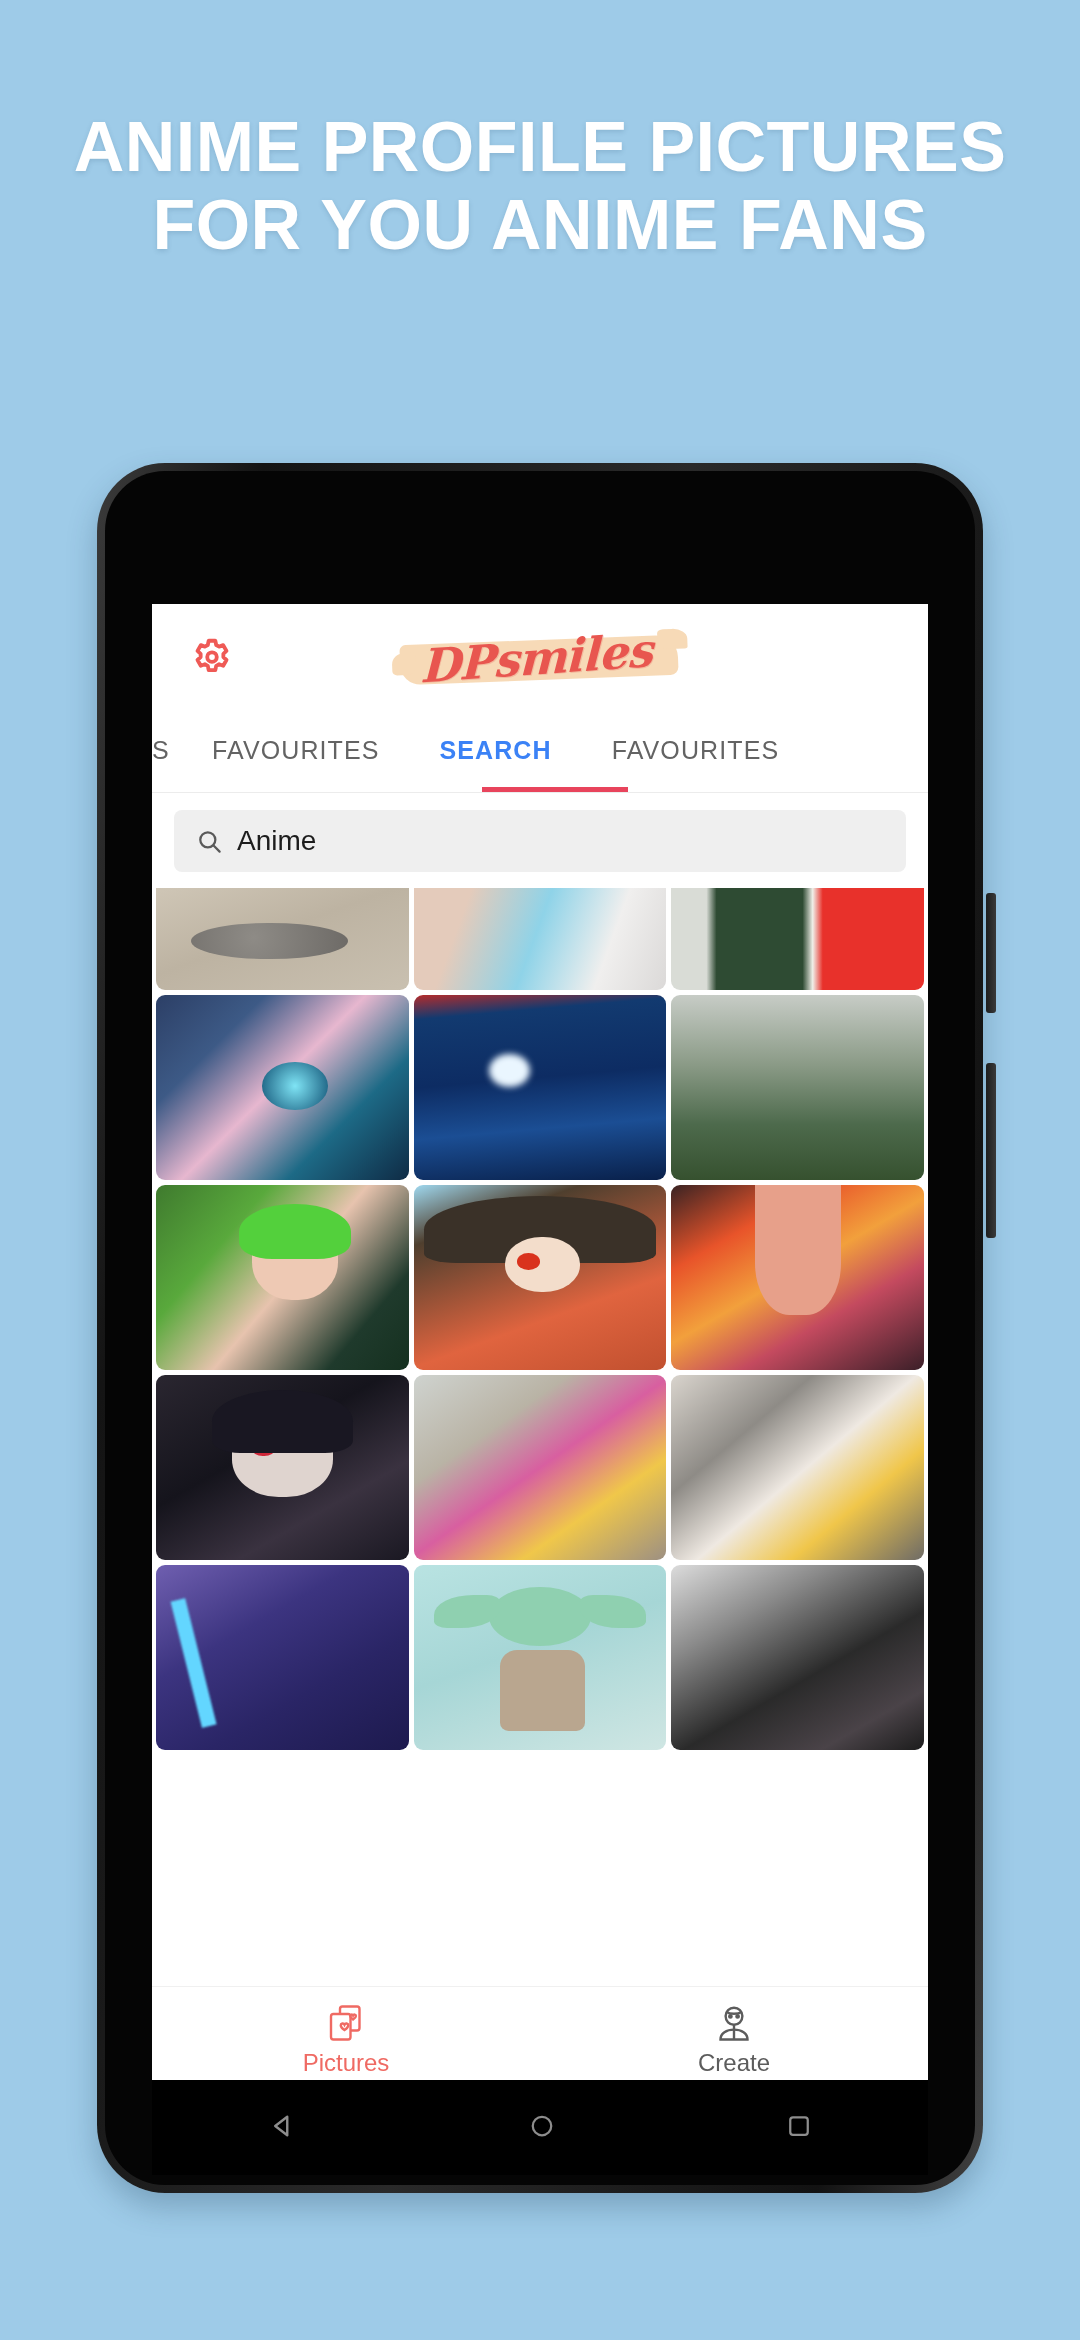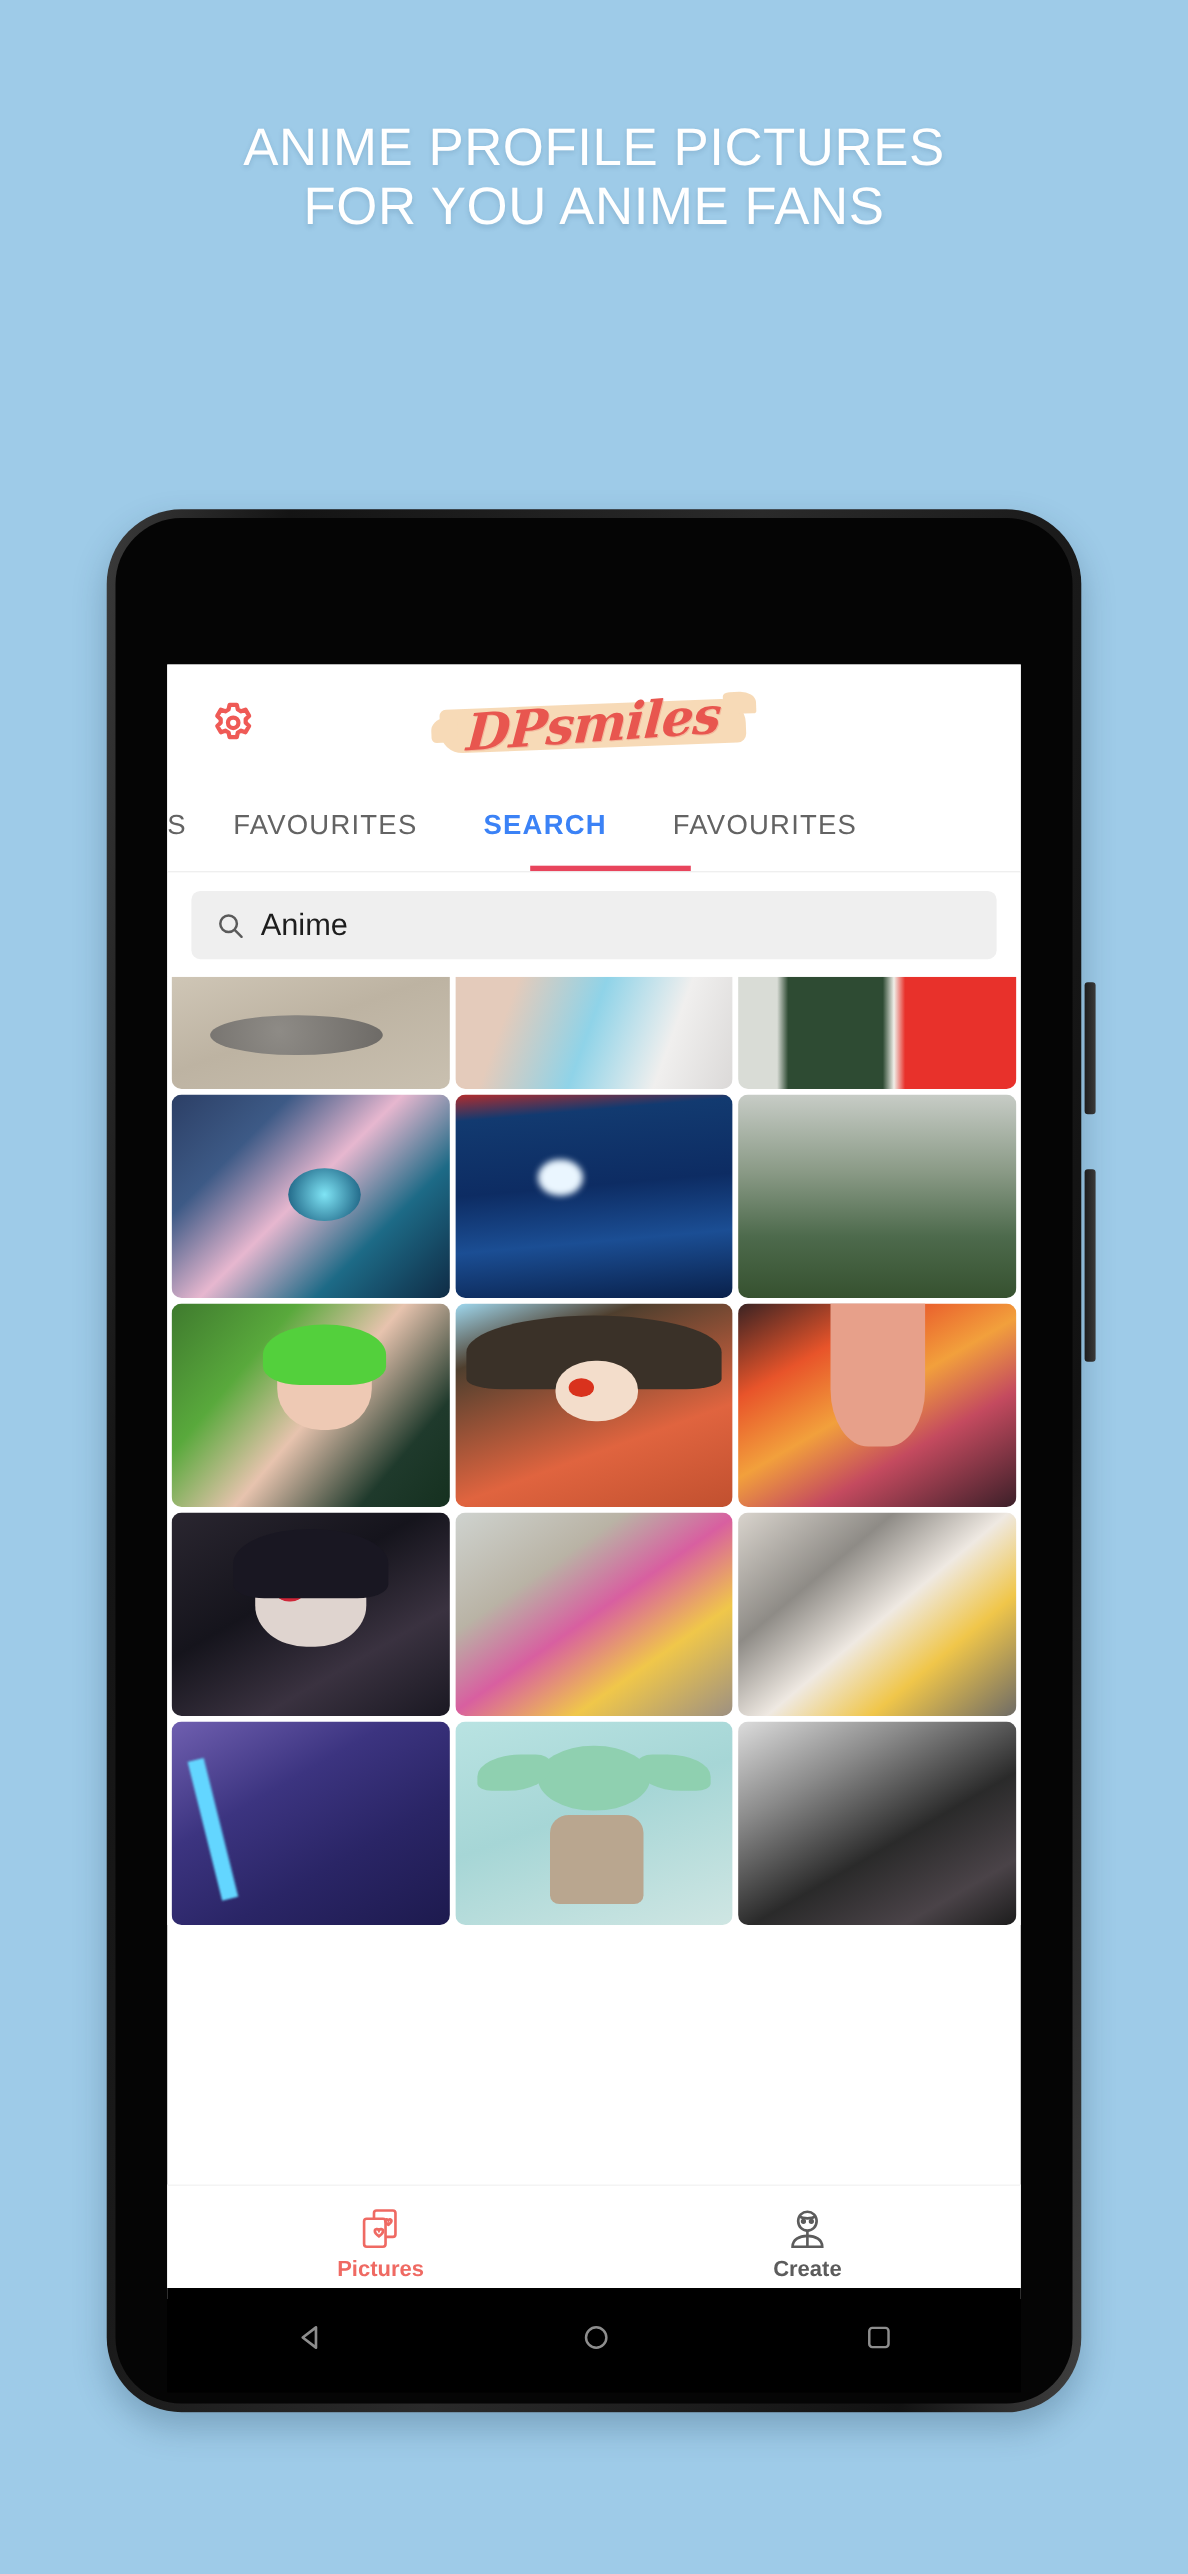--- a/index.html
+++ b/index.html
@@ -8,21 +8,21 @@
     background:#9ecbe8;
     font-family:"Liberation Sans", sans-serif;
     overflow:hidden;
   }
   #stage { position:relative; width:1080px; height:2340px; background:#9ecbe8; }
 
   
   .promo {
     position:absolute; left:0; top:108px; width:1080px;
     text-align:center; color:#ffffff;
-    font-weight:normal; font-size:48px; line-height:1.12;
+    font-weight:bold; font-size:70px; line-height:1.12;
     letter-spacing:0.5px;
     text-shadow:0 2px 5px rgba(40,80,110,.18);
   }
   .promo .l2 { display:block; }
 
   
   .phone {
     position:absolute; left:97px; top:463px;
     width:886px; height:1730px;
     border-radius:68px;
@@ -138,21 +138,21 @@
   .cell .art { position:absolute; inset:0; }
 
   
   .bottom-nav {
     position:absolute; left:0; bottom:0; width:100%; height:104px;
     background:#fff; display:flex; align-items:center;
     border-top:1px solid #f0f0f0;
   }
   .nav-item { flex:1; text-align:center; }
   .nav-icon { height:46px; display:flex; align-items:center; justify-content:center; }
-  .nav-label { font-size:20px; color:#5c5c5c; margin-top:3px;font-weight:bold; }
+  .nav-label { font-size:24px; color:#5c5c5c; margin-top:3px; }
   .nav-item.active .nav-label { color:#ef6a63; }
 
   
   .sysbar {
     position:absolute; left:47px; bottom:10px;
     width:776px; height:95px; background:#000;
     display:flex; align-items:center; justify-content:space-around;
   }
 </style>
 </head>

